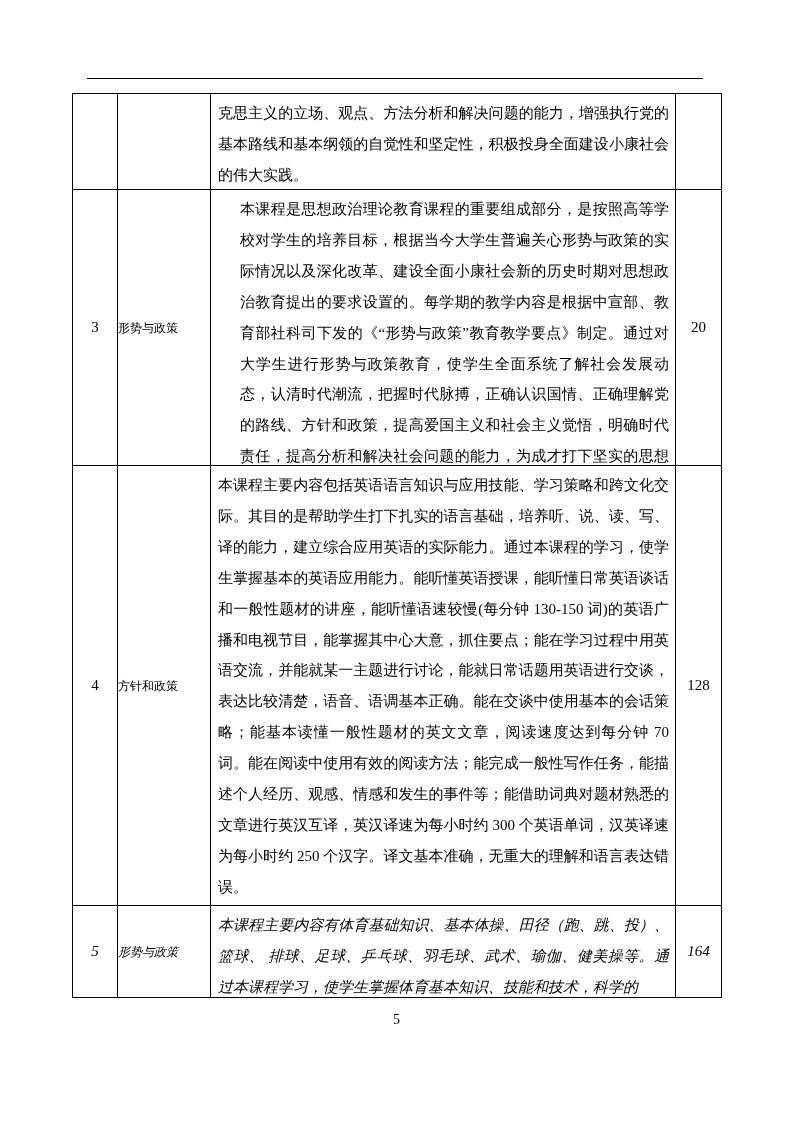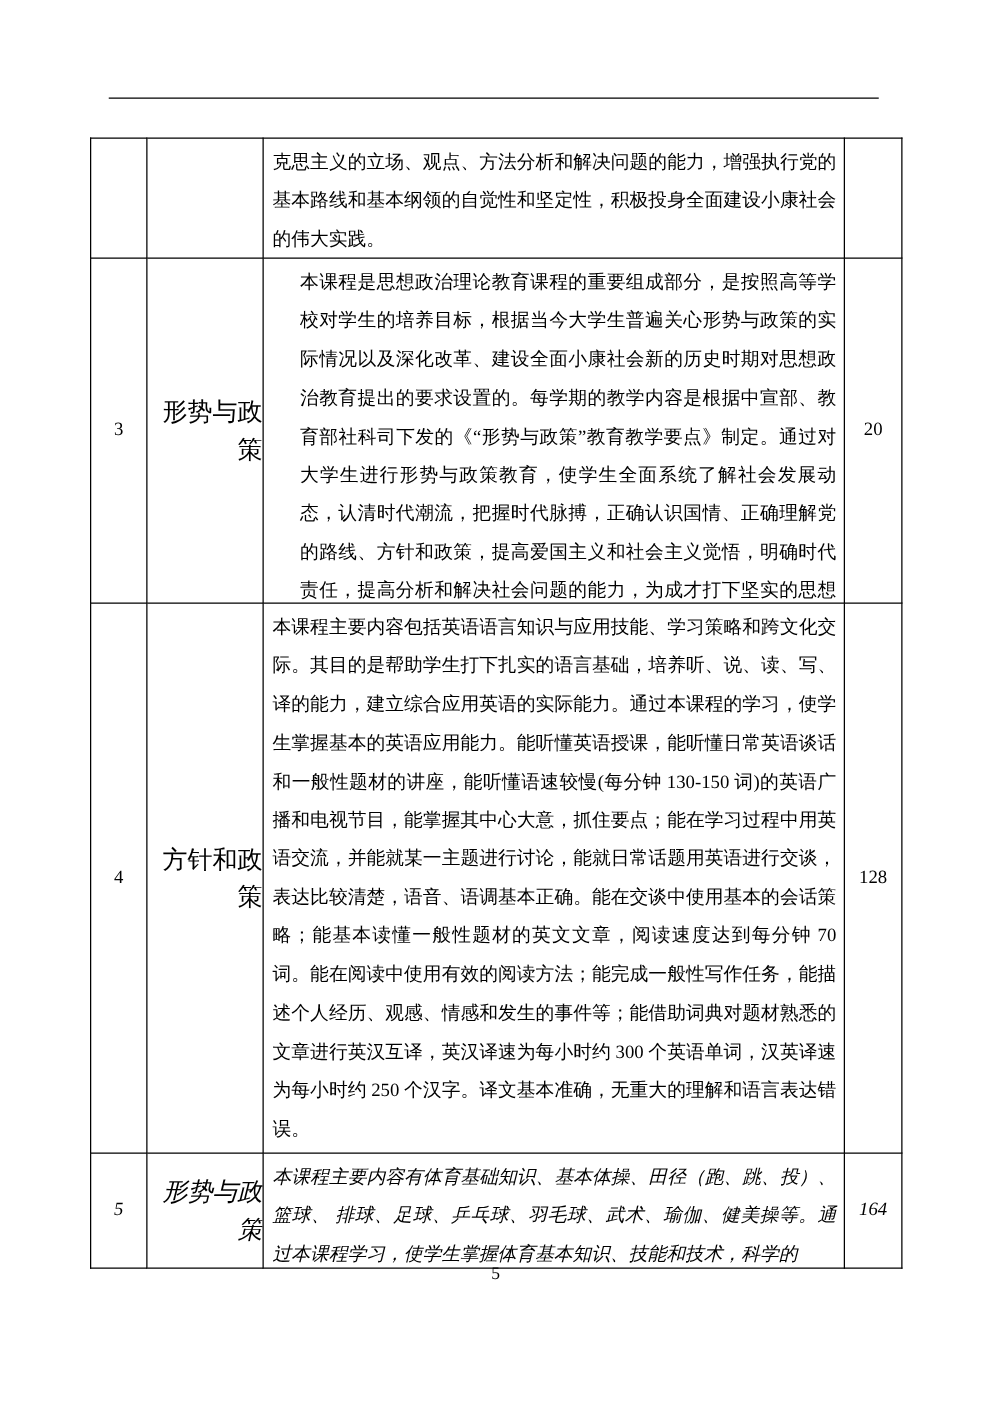--- a/index.html
+++ b/index.html
@@ -20,21 +20,21 @@
     position: absolute;
     left: 87px;
     top: 78px;
     width: 616px;
     height: 1px;
     background: #000000;
   }
   table.course-table {
     position: absolute;
     left: 72px;
-    top: 110px;
+    top: 93px;
     width: 649px;
     border-collapse: collapse;
     table-layout: fixed;
   }
   table.course-table td {
     border: 1.5px solid #000000;
     overflow: hidden;
     padding: 0;
   }
   col.c-no    { width: 45px; }
@@ -46,23 +46,23 @@
   tr.row-three td { height: 275px; }
   tr.row-four  td { height: 439px; }
   tr.row-five  td { height: 91px; font-style: italic; }
 
   td.no-cell, td.hours-cell {
     text-align: center;
     vertical-align: middle;
     font-size: 15px;
   }
   td.name-cell {
-    text-align: right;
+    text-align: left;
     vertical-align: middle;
-    font-size: 20px;
+    font-size: 12px;
     line-height: 30px;
     padding: 0 11px;
   }
   td.desc-cell {
     vertical-align: top;
   }
   .desc-box {
     box-sizing: border-box;
     padding: 4px 6px 0 7px;
     font-size: 15px;

